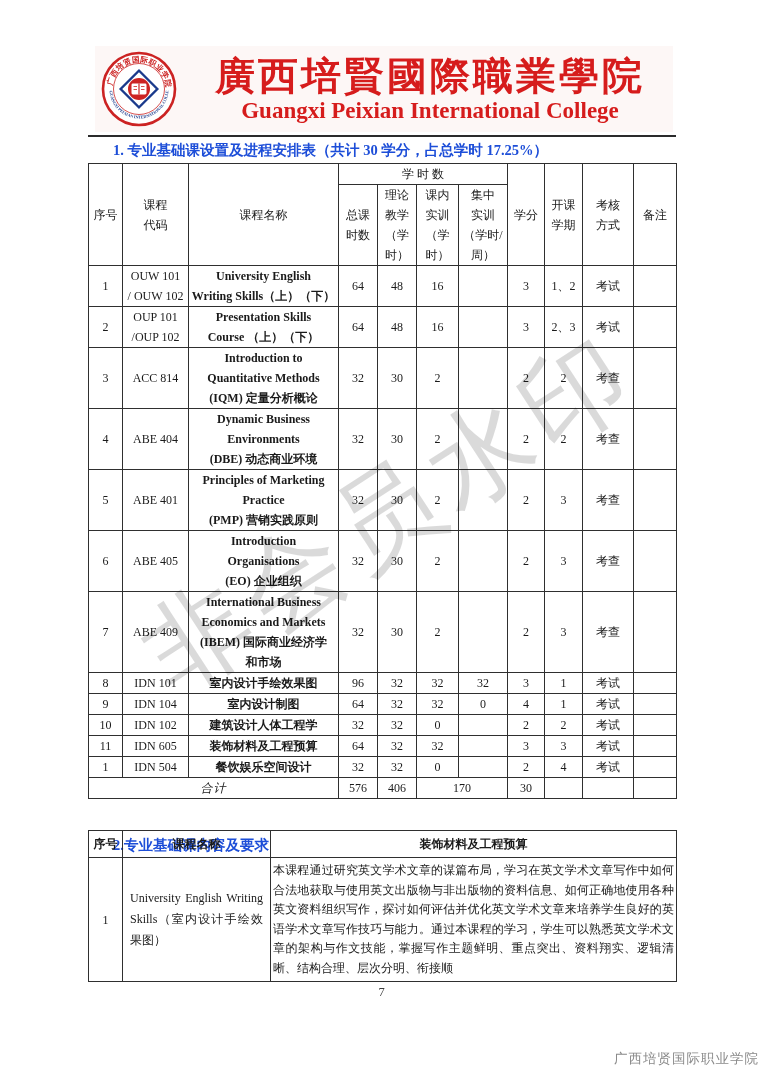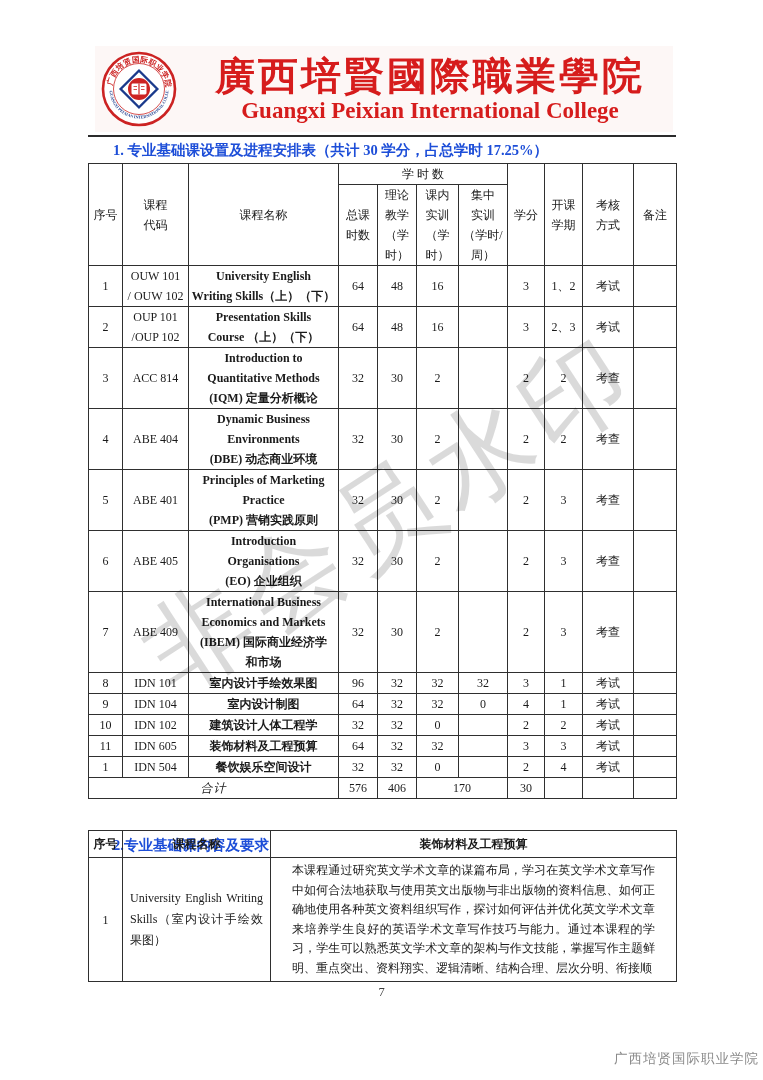--- a/index.html
+++ b/index.html
@@ -27,21 +27,21 @@
   table { border-collapse:collapse; table-layout:fixed; position:absolute; left:88px; background:transparent; }
   td,th { border:1px solid #2f2f2f; font-weight:normal; font-size:12px; line-height:20px;
           text-align:center; vertical-align:middle; padding:0 2px; overflow:hidden; }
   #t1 { top:163px; width:588px; }
   #t1 .pre { white-space:pre-line; }
   #t1 .name-cell { white-space:pre-line;font-weight:bold; }
   #t1 .total-label { letter-spacing:1px;font-style:italic; }
   #t2 { top:830px; width:588px; }
   #t2 th { font-weight:bold; height:27px; }
   #t2 .name2 { text-align:justify; padding:4px 7px; line-height:21px; }
-  #t2 .content { text-align:justify; padding:3px 21px; line-height:19.5px; }
+  #t2 .content { text-align:justify; padding:3px 2px; line-height:19.5px; }
 
   
   .wm { position:absolute; left:60px; top:445px; width:660px; text-align:center;
         transform:rotate(-33deg); font-size:104px; letter-spacing:8px; white-space:nowrap;
         color:#000; opacity:0.14; z-index:6; pointer-events:none; font-family:"DejaVu Serif",serif; }
 
   
   .pageno { position:absolute; left:0; top:985px; width:763px; text-align:center;
             font-size:12.5px; color:#3c3c3c; }
   .footer { position:absolute; right:4px; top:1050px; font-size:13.5px; color:#8a8a8a; letter-spacing:1px; }

